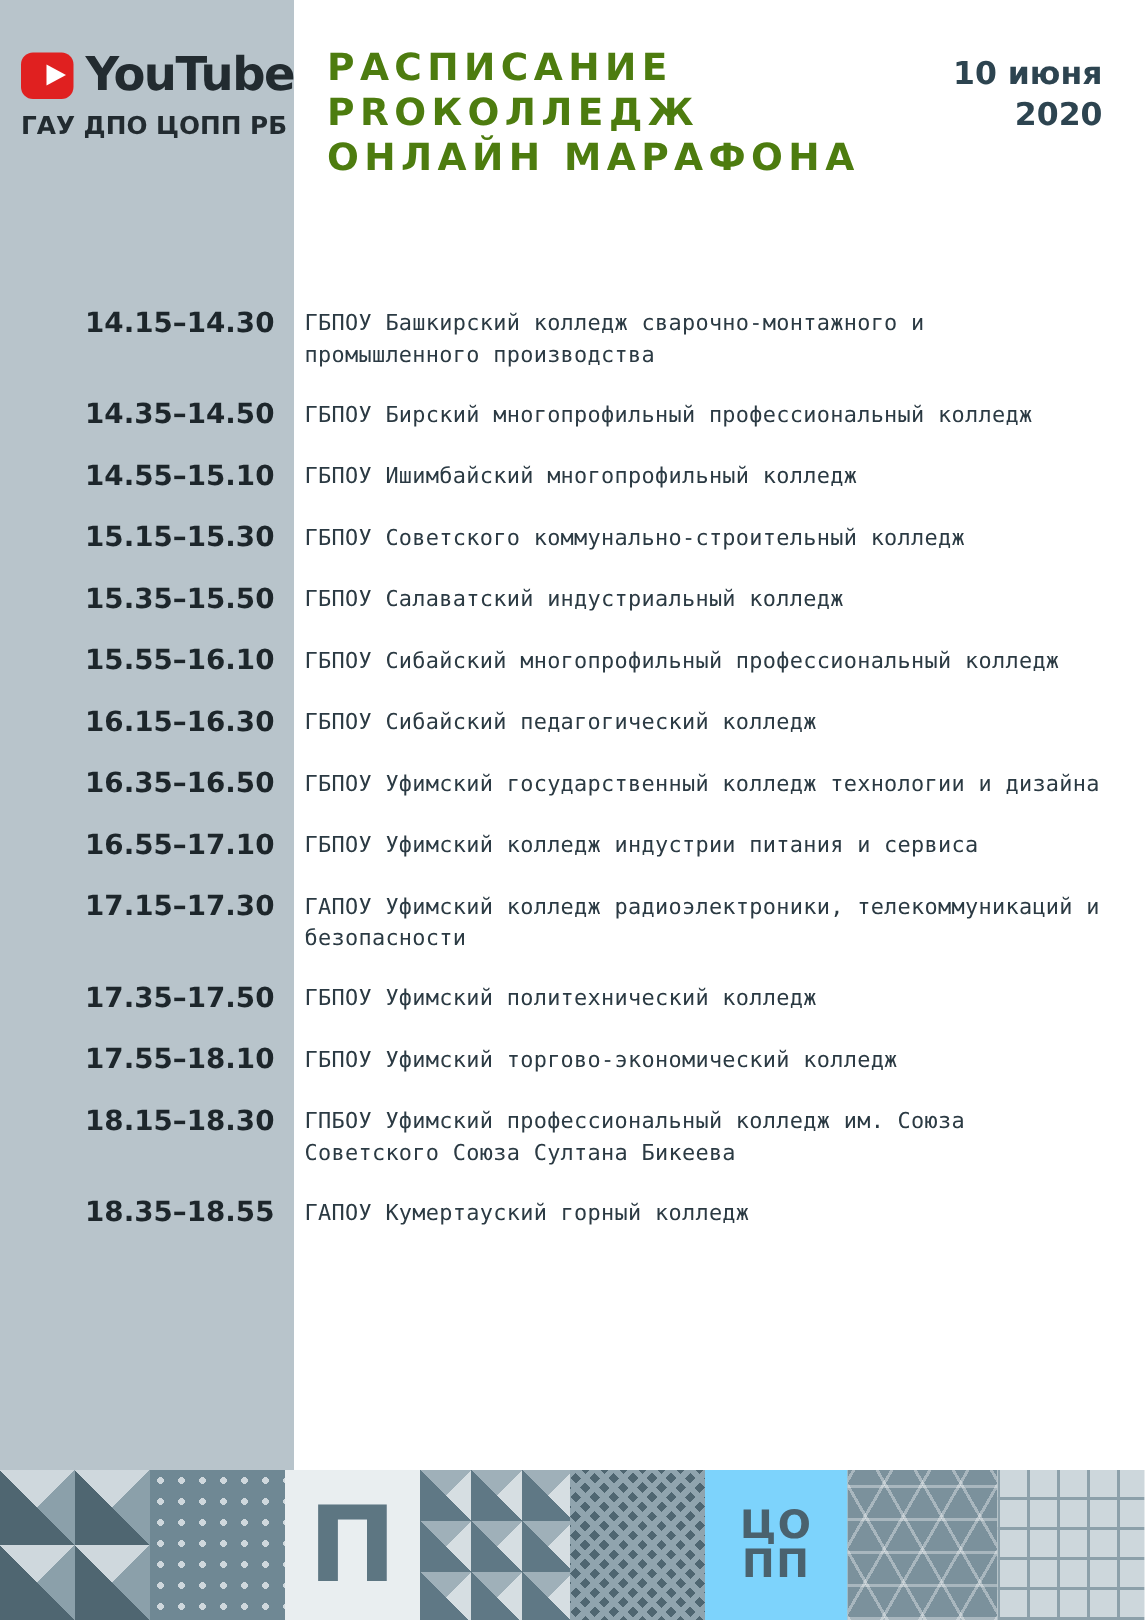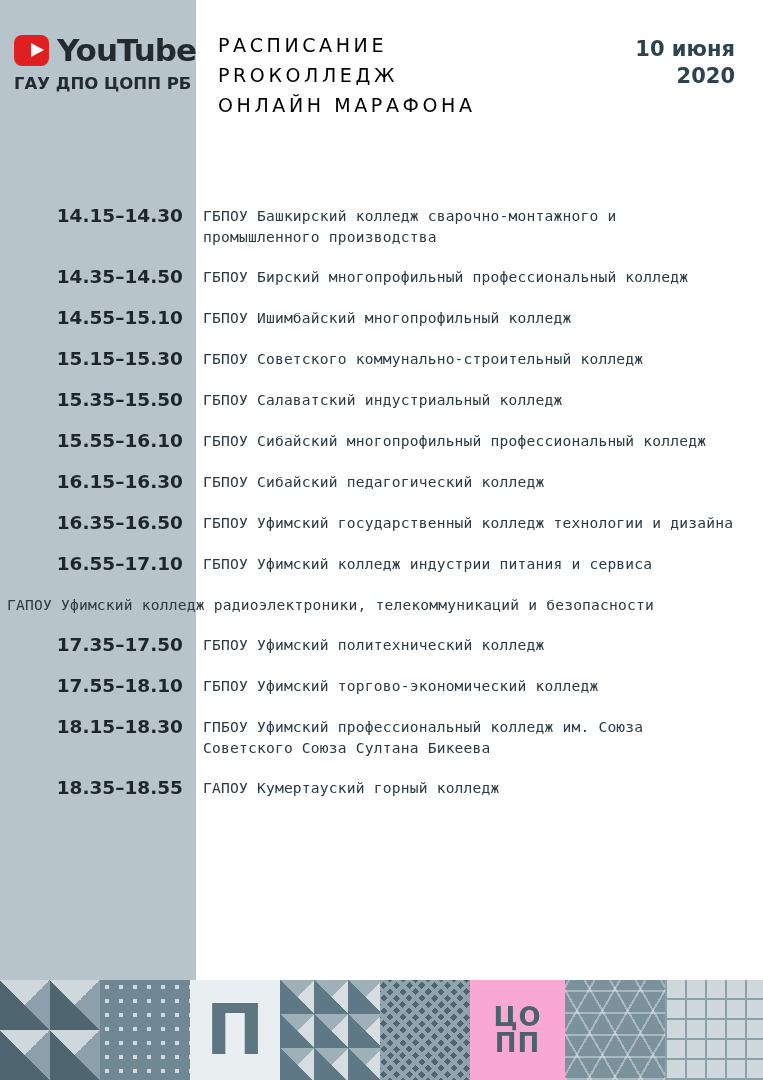--- a/index.html
+++ b/index.html
@@ -84,25 +84,25 @@
     letter-spacing: 0px;
   }
   .title-block {
     position: absolute;
     left: 218px;
     top: 30px;
     width: 400px;
   }
   .title-line {
     font-family: "DejaVu Sans", sans-serif;
-    font-weight: normal;
-    font-size: 19px;
+    font-weight: bold;
+    font-size: 25px;
     line-height: 30px;
     letter-spacing: 3.6px;
-    color: #000000;
+    color: #4d7c0f;
     white-space: nowrap;
   }
   .date-block {
     position: absolute;
     right: 28px;
     top: 36px;
     text-align: right;
     font-family: "DejaVu Sans", sans-serif;
     font-weight: bold;
     font-size: 21px;
@@ -155,21 +155,21 @@
   .tile {
     height: 100px;
     position: relative;
     overflow: hidden;
   }
   .t1 { width: 100px; background: #cfd8dd; }
   .t2 { width: 90px;  background: #6f8894; }
   .t3 { width: 90px;  background: #e9eef0; }
   .t4 { width: 100px; background: #9fb0b9; }
   .t5 { width: 90px;  background: #4f6671; }
-  .t6 { width: 95px;  background: #f9a8d4; }
+  .t6 { width: 95px;  background: #7dd3fc; }
   .t7 { width: 100px; background: #7b919c; }
   .t8 { width: 98px;  background: #cdd7dc; }
 
   
   .tri-grid {
     position: absolute; inset: 0;
     background:
       linear-gradient(45deg, #4f6671 50%, transparent 50%) 0 0 / 50px 50px,
       linear-gradient(-45deg, #8ba0aa 50%, transparent 50%) 0 0 / 50px 50px;
   }
@@ -295,20 +295,21 @@
     </div>
     <div class="row">
       <div class="time">16.35–16.50</div>
       <div class="name">ГБПОУ Уфимский государственный колледж технологии и дизайна</div>
     </div>
     <div class="row">
       <div class="time">16.55–17.10</div>
       <div class="name">ГБПОУ Уфимский колледж индустрии питания и сервиса</div>
     </div>
     <div class="row">
+      <div class="time">17.15–17.30</div>
       <div class="name">ГАПОУ Уфимский колледж радиоэлектроники, телекоммуникаций и безопасности</div>
     </div>
     <div class="row">
       <div class="time">17.35–17.50</div>
       <div class="name">ГБПОУ Уфимский политехнический колледж</div>
     </div>
     <div class="row">
       <div class="time">17.55–18.10</div>
       <div class="name">ГБПОУ Уфимский торгово-экономический колледж</div>
     </div>

